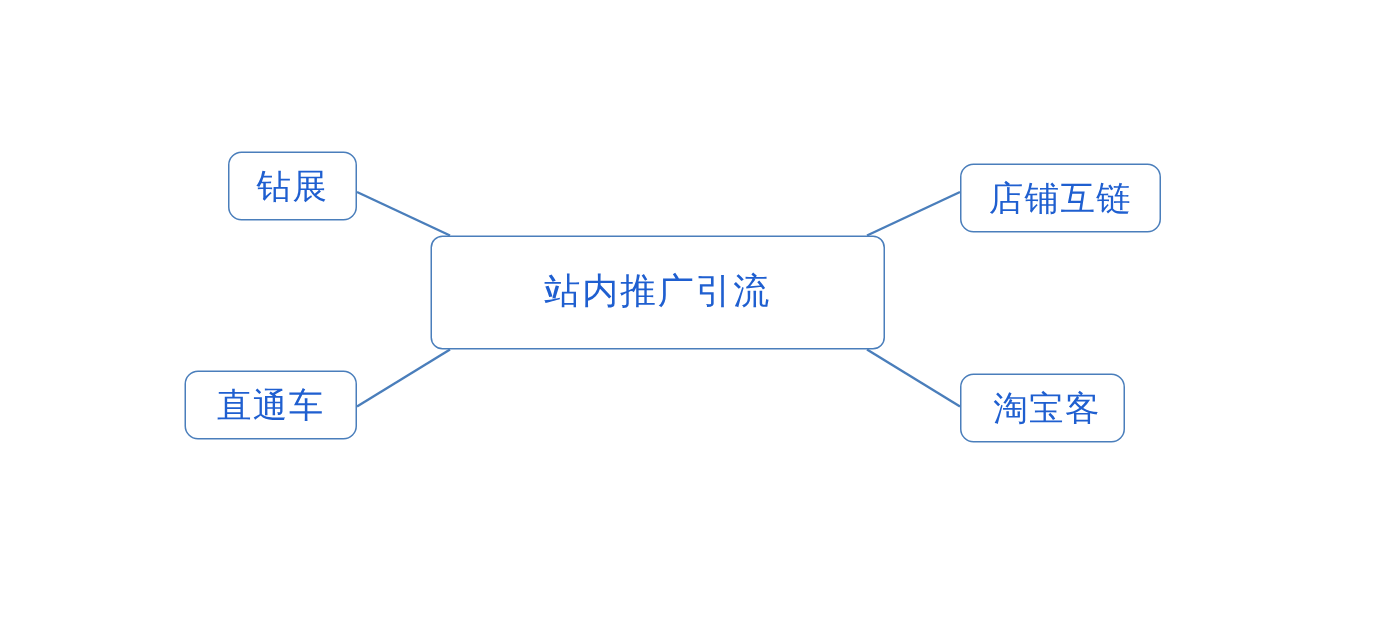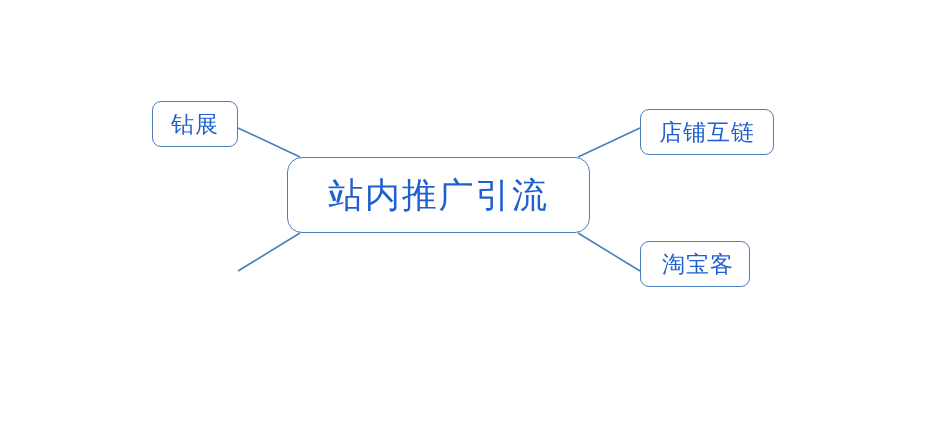--- a/index.html
+++ b/index.html
@@ -37,22 +37,22 @@
   }
   .node-label {
     display: block;
     line-height: 1;
   }
   .node-leaf {
     border-radius: 9px;
     font-size: 23px;
   }
   .node-center {
-    border-radius: 15px;
-    font-size: 35px;
+    border-radius: 8px;
+    font-size: 24px;
     letter-spacing: 0.05em;
   }
 </style>
 </head>
 <body>
 
 <div id="canvas">
 
   <svg id="edge-layer" viewBox="0 0 931 423" width="931" height="423" xmlns="http://www.w3.org/2000/svg">
     <line x1="238" y1="128" x2="300" y2="157" stroke="#4a7ebb" stroke-width="1.6"></line>
@@ -66,18 +66,21 @@
   </div>
 
   <div class="node node-leaf" style="left:640px; top:101px; width:134px; height:46px;margin-top:8px;">
     <span class="node-label">店铺互链</span>
   </div>
 
   <div class="node node-center" style="left:287px; top:157px; width:303px; height:76px;">
     <span class="node-label">站内推广引流</span>
   </div>
 
+  <div class="node node-leaf" style="left:123px; top:247px; width:115px; height:46px;">
+    <span class="node-label">直通车</span>
+  </div>
 
-  <div class="node node-leaf" style="left:640px; top:241px; width:110px; height:46px;padding-left:6px;">
+  <div class="node node-leaf" style="left:640px; top:249px; width:110px; height:46px;padding-left:6px;">
     <span class="node-label">淘宝客</span>
   </div>
 
 </div>
 
 </body></html>

